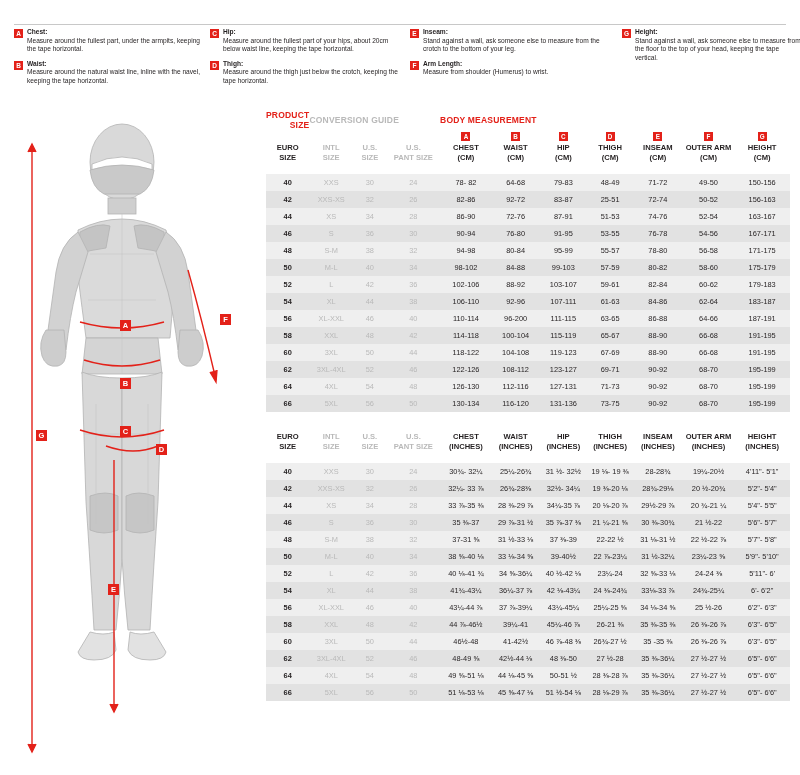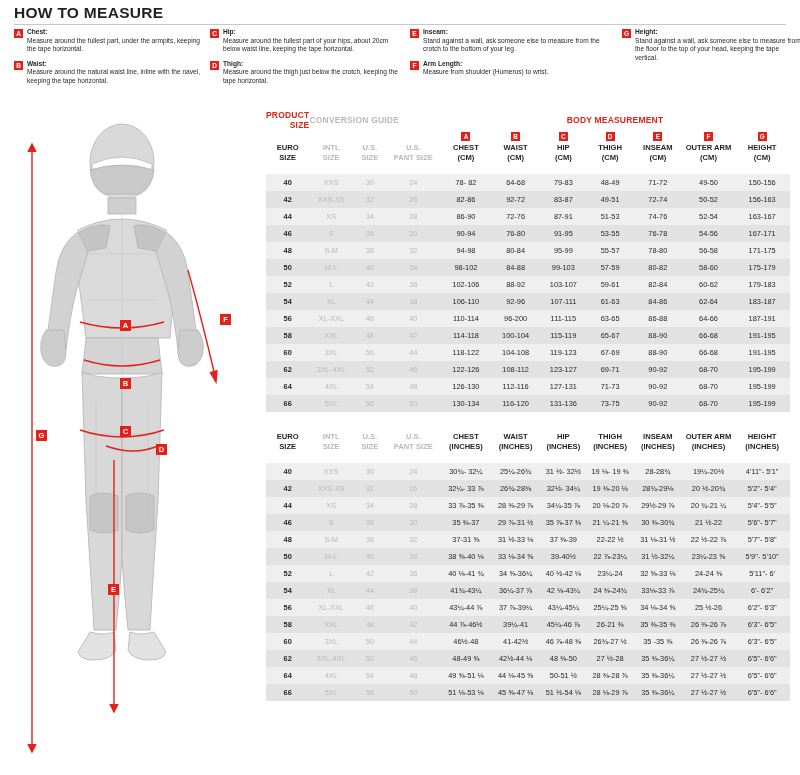--- a/index.html
+++ b/index.html
@@ -24,42 +24,41 @@
   .mbadge{position:absolute;width:11px;height:11px;background:#e32119;color:#fff;font-size:7.5px;line-height:11px;
           text-align:center;font-weight:bold;z-index:5;}
 
   
   .tablewrap{position:absolute;left:266px;top:108px;width:524px;}
   table{border-collapse:collapse;width:524px;}
   td,th{padding:0;margin:0;}
 
   .hdr-prod{color:#e32119;font-size:8.5px;font-weight:bold;text-align:right;line-height:10px;letter-spacing:.2px;}
   .hdr-conv{color:#b9b9b9;font-size:8.5px;font-weight:bold;line-height:10px;letter-spacing:.2px;}
-  .hdr-body{color:#e32119;font-size:8.5px;font-weight:bold;text-align:center;line-height:10px;letter-spacing:.2px;}
+  .hdr-body{color:#e32119;font-size:8.5px;font-weight:bold;text-align:left;line-height:10px;letter-spacing:.2px;}
 
   .colhead{font-size:7.6px;font-weight:bold;text-align:center;line-height:9.4px;color:#231f20;}
   .colhead.grey{color:#b9b9b9;}
   .cbadge{display:inline-block;width:9px;height:9px;background:#e32119;color:#fff;font-size:6.3px;line-height:9px;
           text-align:center;font-weight:bold;margin-bottom:2px;}
 
   .cell{font-size:7.4px;text-align:center;height:17px;color:#231f20;}
   .cell.grey{color:#b9b9b9;}
   .cell.euro{font-weight:bold;}
   .row-a td{background:#efefef;}
   .row-b td{background:#e2e2e2;}
   .spacer td{height:9px;background:#ffffff;}
   .hdrrow td{height:30px;vertical-align:bottom;padding-bottom:12px;background:#ffffff;}
   .toprow td{height:24px;vertical-align:middle;background:#ffffff;}
 </style>
 </head>
 <body>
 
 <div class="page">
 
-  <div class="title">HOW TO MEASURE</div>
   <div class="rule"></div>
 
   <div class="legend">
 
     <div class="legcol" style="left:0px;width:188px;">
       <div class="legitem">
         <span class="badge">A</span>
         <div class="legtxt"><b>Chest:</b><br>
           <span>Measure around the fullest part, under the armpits, keeping the tape horizontal.</span></div>
       </div>
@@ -231,21 +230,21 @@
             <td class="cell">150-156</td>
           </tr>
       <tr class="row-b">
             <td class="cell euro">42</td>
             <td class="cell grey">XXS-XS</td>
             <td class="cell grey">32</td>
             <td class="cell grey">26</td>
             <td class="cell">82-86</td>
             <td class="cell">92-72</td>
             <td class="cell">83-87</td>
-            <td class="cell">49-51</td>
+            <td class="cell">25-51</td>
             <td class="cell">72-74</td>
             <td class="cell">50-52</td>
             <td class="cell">156-163</td>
           </tr>
       <tr class="row-a">
             <td class="cell euro">44</td>
             <td class="cell grey">XS</td>
             <td class="cell grey">34</td>
             <td class="cell grey">28</td>
             <td class="cell">86-90</td>

